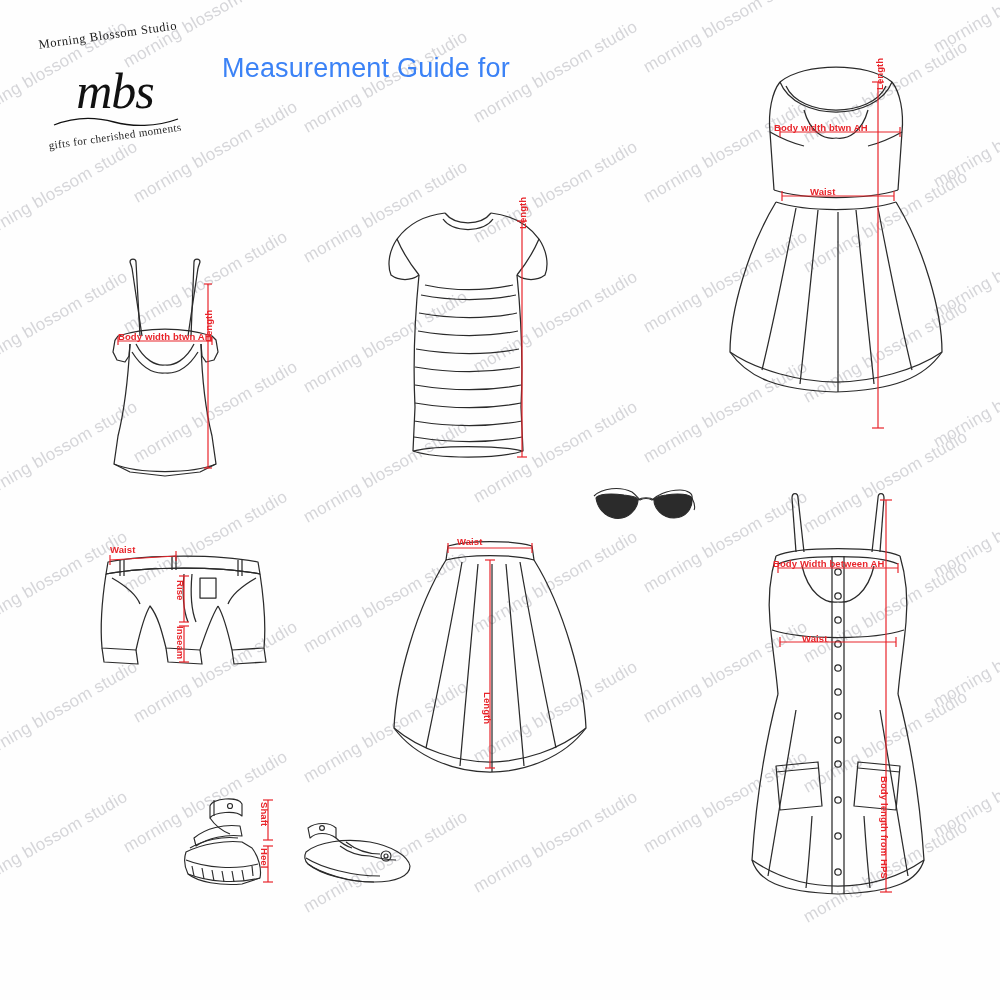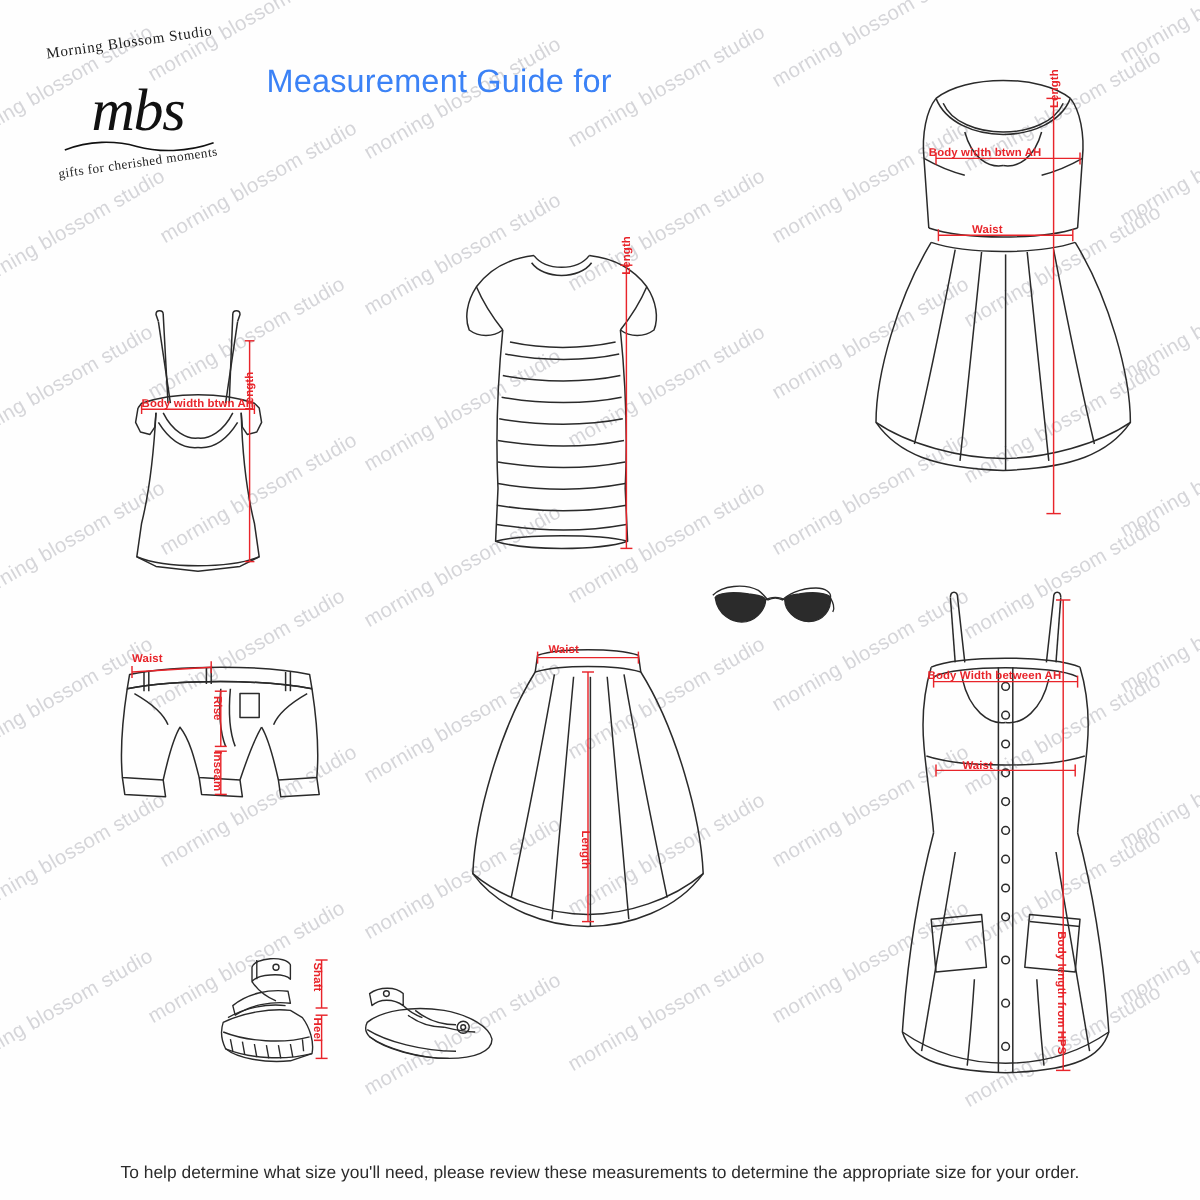--- a/index.html
+++ b/index.html
@@ -516,16 +516,15 @@
         <path d="M46 30 C56 38, 68 42, 80 42"></path>
         <path d="M70 44 C78 46, 88 48, 96 48"></path>
         <circle cx="86" cy="44" r="5"></circle>
         <circle cx="86" cy="44" r="2"></circle>
         <path d="M36 26 C40 30, 46 34, 52 36"></path>
       </g>
     </svg>
   </div>
 
   <div id="footer">
-    <div>To help determine what size you'll need, please review these measurements to determine the appropriate size for your order.</div>
   </div>
 
 </div>
 
 </body></html>

